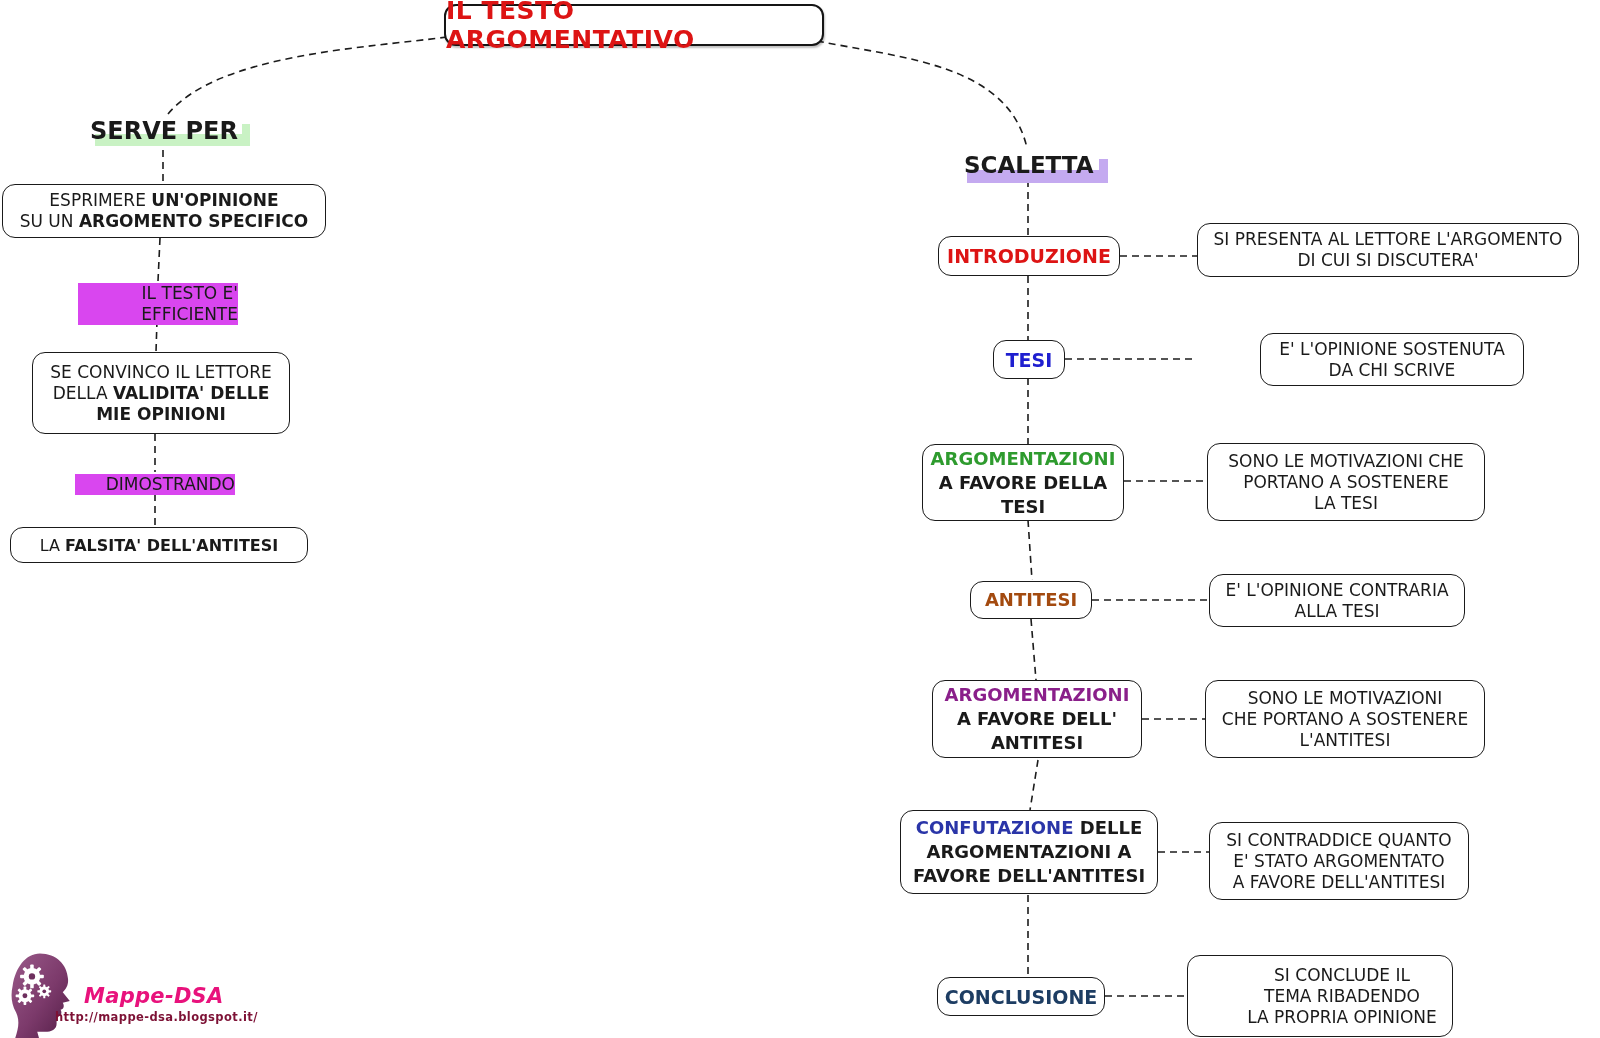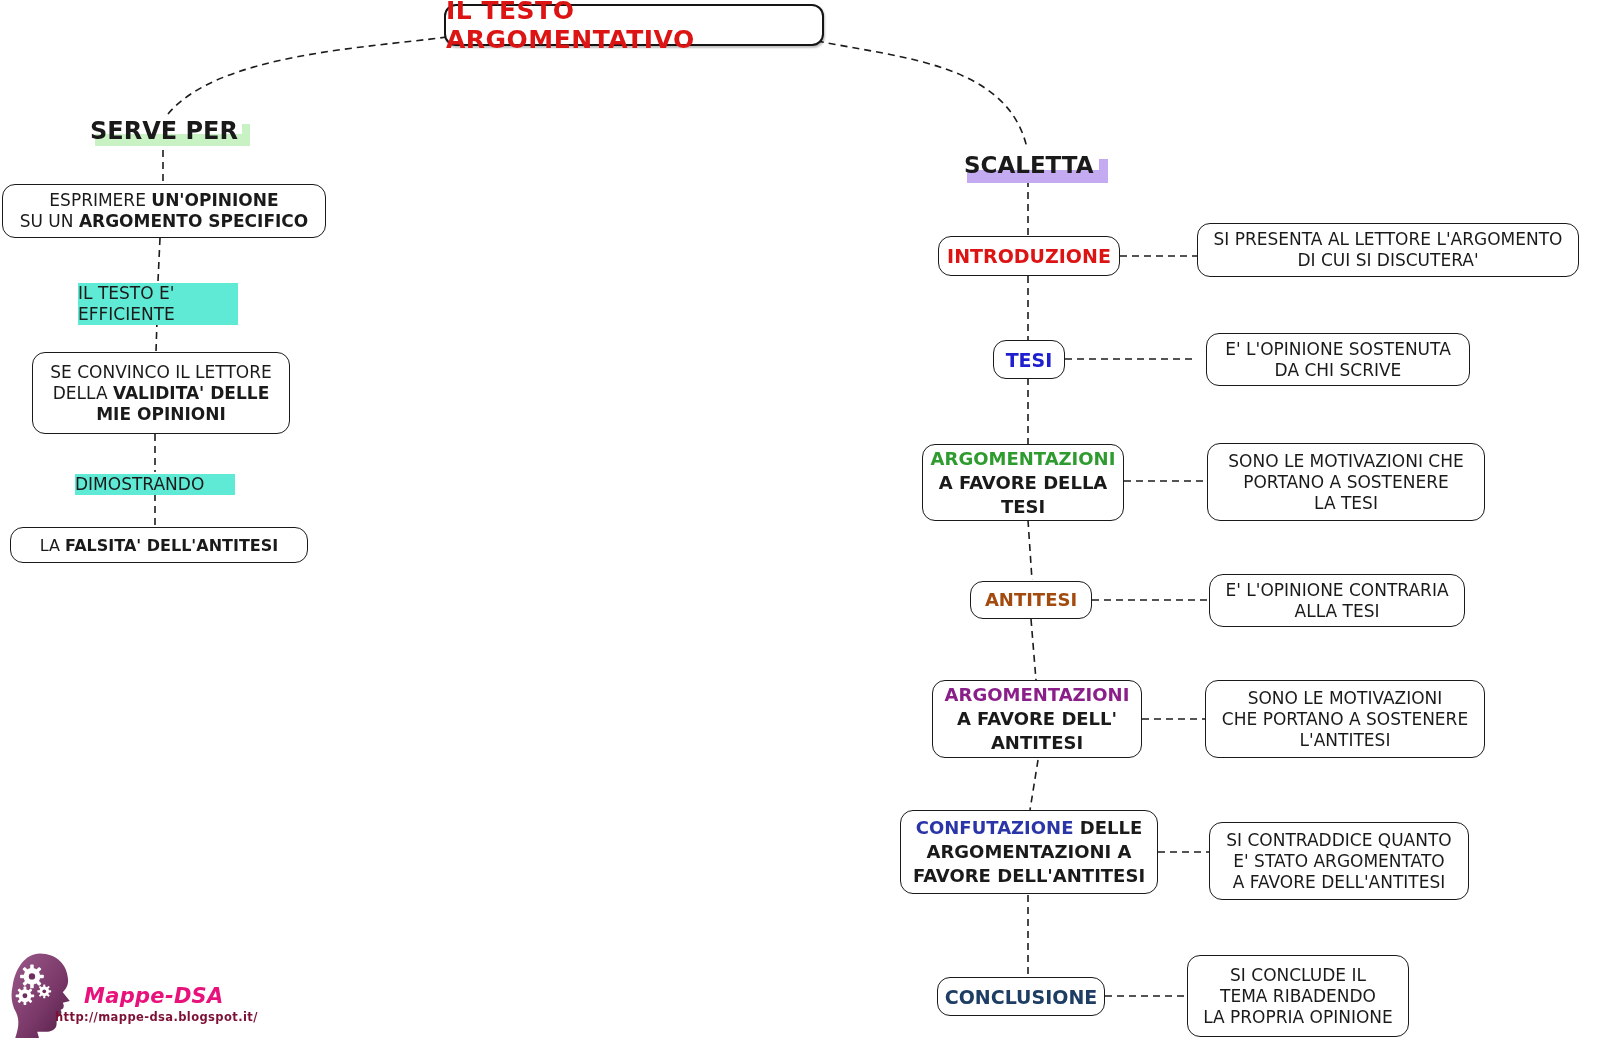--- a/index.html
+++ b/index.html
@@ -25,22 +25,22 @@
 
   .box{
     position:absolute;background:#fff;border:1.7px solid #1a1a1a;border-radius:13px;
     display:flex;flex-direction:column;align-items:center;justify-content:center;
     text-align:center;z-index:2;line-height:21px;font-size:17px;
   }
   .node{font-weight:bold;font-size:18px;line-height:24px;}
   .desc{font-weight:normal;line-height:21px;}
   .lbox b{font-weight:bold;}
   .linklabel{
-    position:absolute;z-index:2;text-align:left;font-size:17px;line-height:21px;
-    background:#5eead4;
+    position:absolute;z-index:2;text-align:right;font-size:17px;line-height:21px;
+    background:#d946ef;
   }
 
   .logo{position:absolute;z-index:2;}
   .brand{
     position:absolute;left:84px;top:984px;z-index:2;
     font-size:21px;font-weight:bold;font-style:italic;letter-spacing:.3px;
   }
   .brand-url{
     position:absolute;left:55px;top:1010px;z-index:2;
     font-size:11.5px;font-weight:bold;letter-spacing:.4px;
@@ -122,21 +122,21 @@
     <span style="color: rgb(221, 20, 20);">INTRODUZIONE</span>
   </div>
   <div class="box desc" style="left:1197px;top:223px;width:380px;height:52px;">
     <div>SI PRESENTA AL LETTORE L'ARGOMENTO</div>
     <div>DI CUI SI DISCUTERA'</div>
   </div>
 
   <div class="box node" style="left:993px;top:340px;width:70px;height:37px;font-size:19px;">
     <span style="color: rgb(31, 31, 208);">TESI</span>
   </div>
-  <div class="box desc" style="left:1206px;top:333px;width:262px;height:51px;">
+  <div class="box desc" style="left:1260px;top:333px;width:262px;height:51px;">
     <div>E' L'OPINIONE SOSTENUTA</div>
     <div>DA CHI SCRIVE</div>
   </div>
 
   <div class="box node" style="left:922px;top:444px;width:200px;height:75px;">
     <div style="color: rgb(46, 155, 46);">ARGOMENTAZIONI</div>
     <div>A FAVORE DELLA</div>
     <div>TESI</div>
   </div>
   <div class="box desc" style="left:1207px;top:443px;width:276px;height:76px;">
@@ -171,21 +171,21 @@
   </div>
   <div class="box desc" style="left:1209px;top:822px;width:258px;height:76px;">
     <div>SI CONTRADDICE QUANTO</div>
     <div>E' STATO ARGOMENTATO</div>
     <div>A FAVORE DELL'ANTITESI</div>
   </div>
 
   <div class="box node" style="left:937px;top:977px;width:166px;height:37px;font-size:19px;">
     <span style="color: rgb(29, 61, 99);">CONCLUSIONE</span>
   </div>
-  <div class="box desc" style="left:1187px;top:955px;width:220px;height:80px;">
+  <div class="box desc" style="left:1187px;top:955px;width:220px;height:80px;padding-left:44px;">
     <div>SI CONCLUDE IL</div>
     <div>TEMA RIBADENDO</div>
     <div>LA PROPRIA OPINIONE</div>
   </div>
 
   <svg class="logo" style="left:8px;top:950px;" width="62" height="88" viewBox="0 0 70 100" aria-hidden="true">
     <defs>
       <linearGradient id="hg" x1="0" y1="0" x2="1" y2="1">
         <stop offset="0" stop-color="#9a5a8a"></stop>
         <stop offset="0.55" stop-color="#7c3a6b"></stop>

